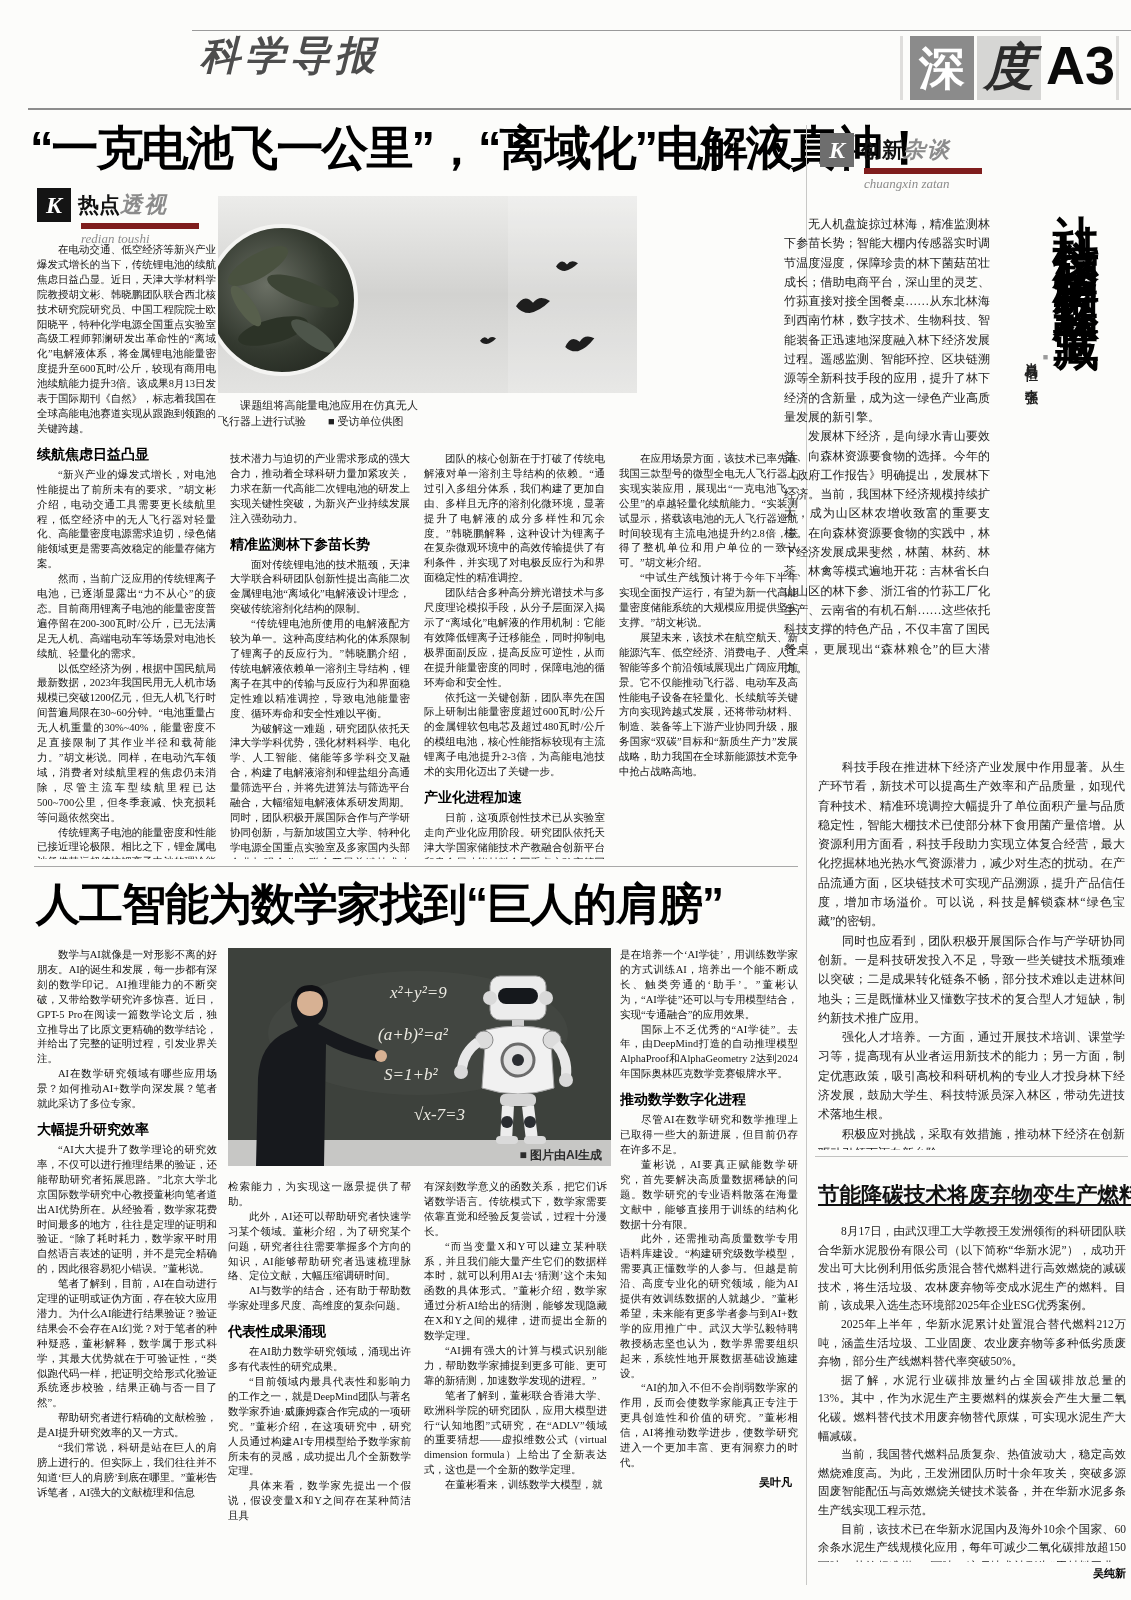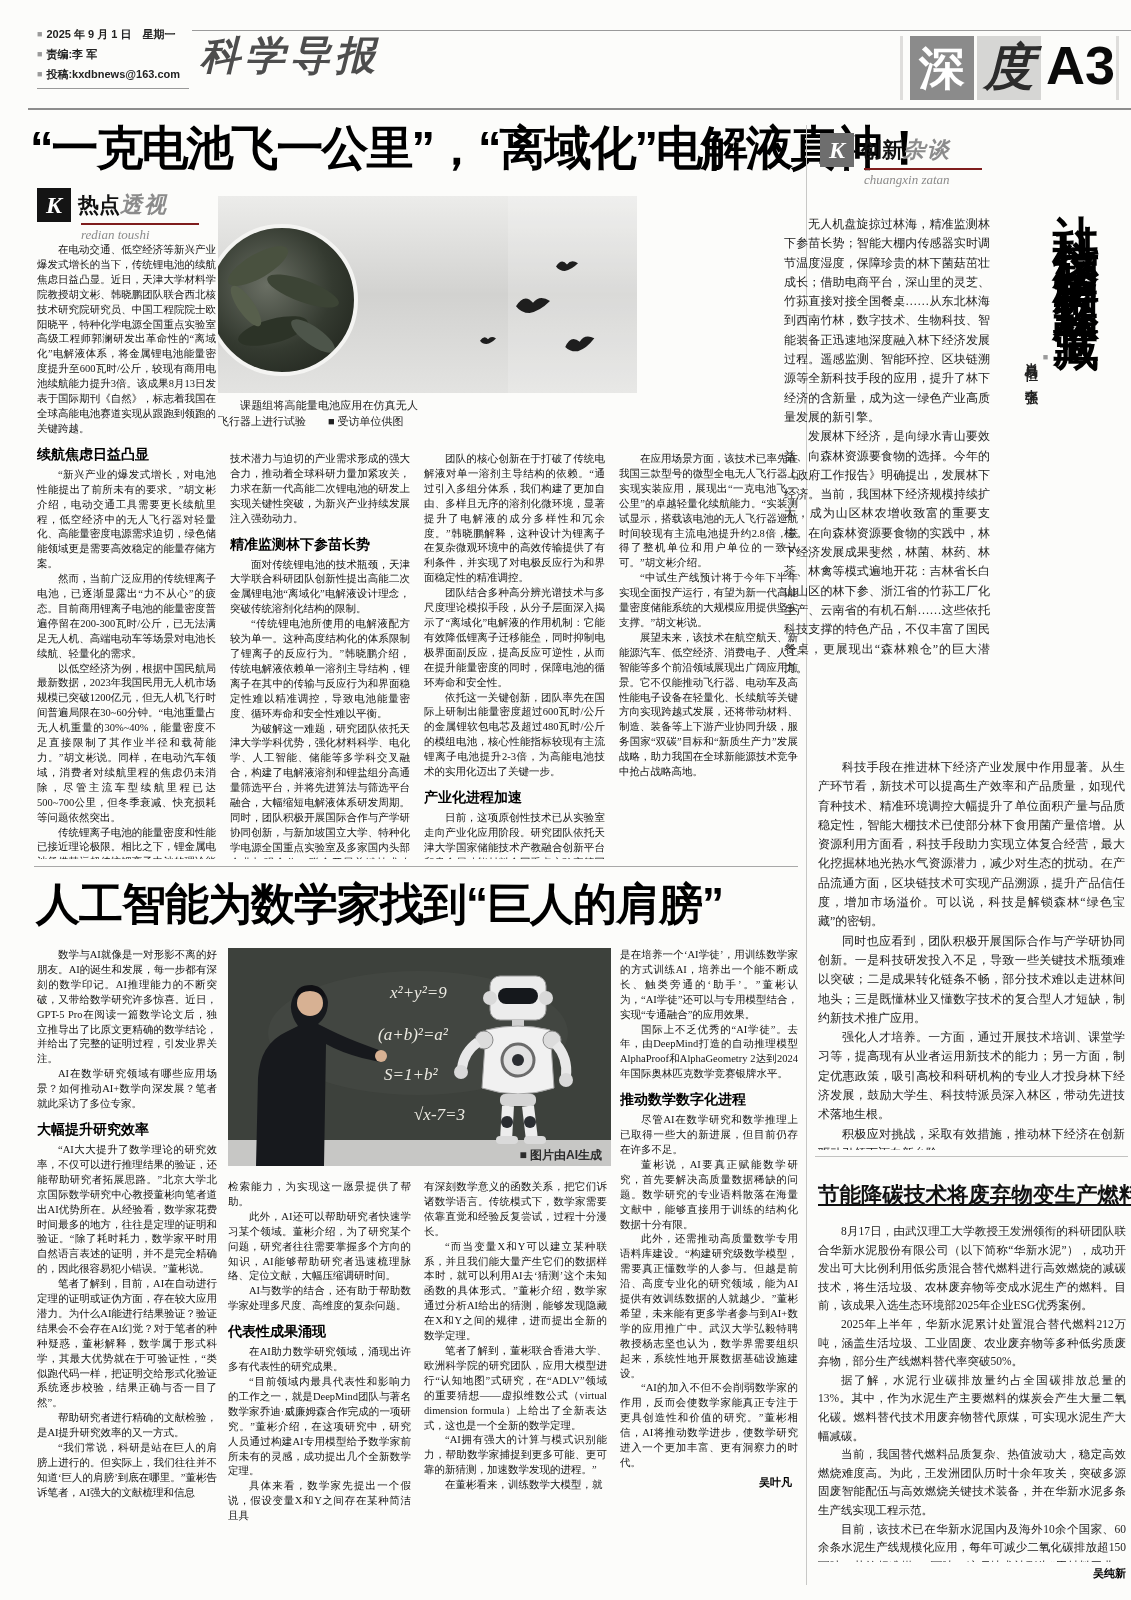--- a/index.html
+++ b/index.html
@@ -28,21 +28,21 @@
   .a3-head{position:absolute;left:818px;top:1180px;width:310px;
            font:900 21.5px/30px "Liberation Sans","DejaVu Sans",sans-serif;color:#111;white-space:nowrap;text-decoration:underline;}
 
   
   .badge{position:absolute;width:190px;}
   .badge .kbox{display:inline-block;width:34px;height:34px;text-align:center;vertical-align:middle;
                font:700 italic 24px/34px "Liberation Serif",serif;color:#fff;}
   .badge .t-bold{font:900 21px "Liberation Sans",sans-serif;color:#111;margin-left:7px;vertical-align:middle;}
   .badge .t-script{font:700 italic 22px "Liberation Serif",serif;color:#8b8b8b;vertical-align:middle;letter-spacing:2px;}
   .badge .pinyin{font:italic 13px/16px "Liberation Serif",serif;color:#8a8a8a;margin-left:44px;margin-top:1px;
-                 border-top:2px solid #7f1d1d;padding-top:2px;width:118px;}
+                 border-top:6px solid #7f1d1d;padding-top:2px;width:118px;}
 
   
   .col{position:absolute;overflow:hidden;text-align:justify;
        font:10.5px/14.9px "Liberation Serif","DejaVu Serif",serif;color:#141414;}
   .col .para{margin:0;text-indent:2em;}
   .para.cont{text-indent:0;}
   .subhead{font:700 14px/18px "Liberation Sans","DejaVu Sans",sans-serif;color:#000;margin:8px 0 5px;text-indent:0;}
   .byline{text-align:right;font:700 11px/18px "Liberation Sans",sans-serif;color:#000;margin-top:2px;padding-right:6px;}
 
   
@@ -61,25 +61,20 @@
   .caption{position:absolute;left:218px;top:398px;width:200px;font:11px/15.5px "Liberation Serif",serif;
            color:#222;text-align:justify;text-indent:2em;}
   .chalk{font:italic 17px "Liberation Serif",serif;fill:#eceae2;}
   .imgcredit{font:700 12px "Liberation Sans",sans-serif;fill:#2c2c2c;}
 </style>
 </head>
 <body>
 
 <div class="page">
 
-  <div class="hdr-info">
-    <div class="row"><span class="sq">■</span><span>2025 年 9 月 1 日　星期一</span></div>
-    <div class="row"><span class="sq">■</span><span>责编:李 军</span></div>
-    <div class="row"><span class="sq">■</span><span>投稿:kxdbnews@163.com</span></div>
-  </div>
   <div class="hline" style="left:192px;top:30px;width:939px;"></div>
   <div class="masthead">科学导报</div>
   <div class="hdr-sep" style="left:900px;"></div>
   <div class="secblock dark">深</div>
   <div class="secblock lite">度</div>
   <div class="pageno">A3</div>
   <div class="hdr-sep" style="left:1116px;"></div>
   <div class="hline" style="left:28px;top:108px;width:1103px;height:2px;background:#8d8d8d;"></div>
 
   <div class="a1-head">“一克电池飞一公里”，“离域化”电解液真神！</div>
@@ -241,22 +236,22 @@
     <div>
         <p class="para">在AI助力数学研究领域，涌现出许多有代表性的研究成果。</p>
         <p class="para">“目前领域内最具代表性和影响力的工作之一，就是DeepMind团队与著名数学家乔迪·威廉姆森合作完成的一项研究。”董彬介绍，在这项研究中，研究人员通过构建AI专用模型给予数学家前所未有的灵感，成功提出几个全新数学定理。</p>
         <p class="para">具体来看，数学家先提出一个假说，假设变量X和Y之间存在某种简洁且具</p>
       </div>
   </div>
   <div class="col" style="left:424px;top:1180px;width:183px;height:415px;">
     <p class="para cont">有深刻数学意义的函数关系，把它们诉诸数学语言。传统模式下，数学家需要依靠直觉和经验反复尝试，过程十分漫长。</p>
     <div>
         <p class="para">“而当变量X和Y可以建立某种联系，并且我们能大量产生它们的数据样本时，就可以利用AI去‘猜测’这个未知函数的具体形式。”董彬介绍，数学家通过分析AI给出的猜测，能够发现隐藏在X和Y之间的规律，进而提出全新的数学定理。</p>
+        <p class="para">“AI拥有强大的计算与模式识别能力，帮助数学家捕捉到更多可能、更可靠的新猜测，加速数学发现的进程。”</p>
         <p class="para">笔者了解到，董彬联合香港大学、欧洲科学院的研究团队，应用大模型进行“认知地图”式研究，在“ADLV”领域的重要猜想——虚拟维数公式（virtual dimension formula）上给出了全新表达式，这也是一个全新的数学定理。</p>
-        <p class="para">“AI拥有强大的计算与模式识别能力，帮助数学家捕捉到更多可能、更可靠的新猜测，加速数学发现的进程。”</p>
         <p class="para">在董彬看来，训练数学大模型，就</p>
       </div>
   </div>
   <div class="col" style="left:620px;top:948px;width:178px;height:645px;">
     <p class="para cont">是在培养一个‘AI学徒’，用训练数学家的方式训练AI，培养出一个能不断成长、触类旁通的‘助手’。”董彬认为，“AI学徒”还可以与专用模型结合，实现“专通融合”的应用效果。</p>
     <div>
         <p class="para">国际上不乏优秀的“AI学徒”。去年，由DeepMind打造的自动推理模型AlphaProof和AlphaGeometry 2达到2024年国际奥林匹克数学竞赛银牌水平。</p>
       </div>
     <div class="subhead">推动数学数字化进程</div>
     <div>

